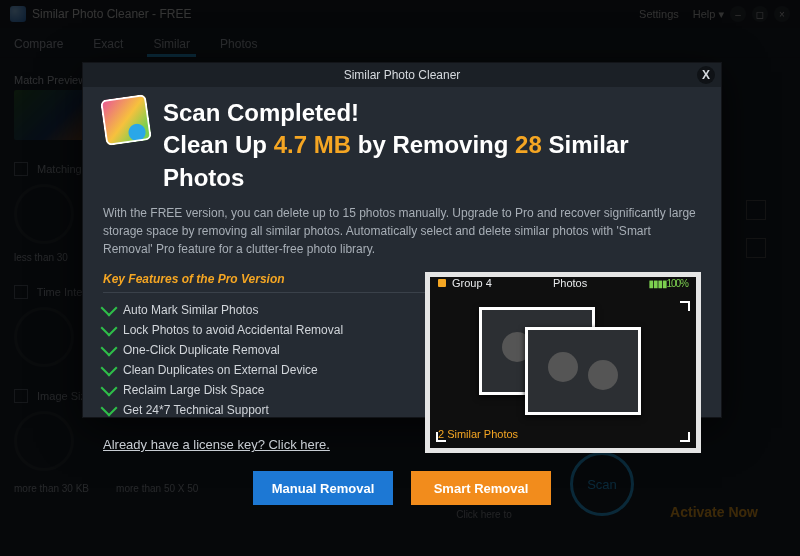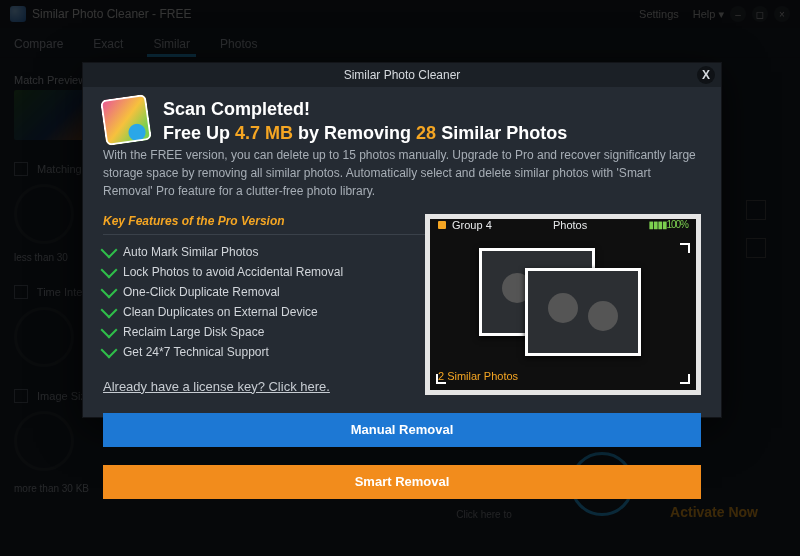--- a/index.html
+++ b/index.html
@@ -117,25 +117,25 @@
     width: 46px; height: 46px; flex: none;
     border-radius: 6px;
     background:
       radial-gradient(circle at 70% 80%, #2aa7e8 0 8px, transparent 9px),
       linear-gradient(135deg,#e84f9c,#f6c13d 50%,#7ccf4f 80%);
     box-shadow: 0 0 0 2px #fff inset;
     transform: rotate(-8deg);
   }
   .hero-text { flex: 1; }
   .hero-text h2 {
-    color: #fff; font-size: 18px; font-weight: 700; line-height: 1.35;
+    color: #fff; font-size: 24px; font-weight: 700; line-height: 1.35;
   }
   .hero-text h2 .num { color: #f5a623; }
   .desc {
-    font-size: 12px; line-height: 1.5; color: #a7aeb6;
+    margin-top: 10px; font-size: 12px; line-height: 1.5; color: #a7aeb6;
   }
   .cols { display: flex; margin-top: 14px; gap: 0; }
   .col-l { flex: 1; }
   .kf-title {
     color: #f5a623; font-style: italic; font-weight: 600;
     border-bottom: 1px solid #3a414a; padding-bottom: 6px; font-size: 12px;
   }
   .kf-list { list-style: none; margin-top: 10px; font-size: 12px; color: #d1d5da; }
   .kf-list li { display: flex; align-items: center; gap: 8px; margin: 6px 0; }
   .chk {
@@ -174,21 +174,21 @@
   .fake-photo::before { width: 30px; height: 30px; left: 20px; top: 22px; }
   .fake-photo::after  { width: 30px; height: 30px; right: 20px; top: 30px; }
   .fp1 { transform: translate(-26px,-10px); }
   .fp2 { transform: translate(20px,10px); }
   .prev-caption { color: #f5a623; font-size: 11px; margin-top: 0; }
   .corner { position: absolute; width: 10px; height: 10px; border: 2px solid #fff; }
   .c-tr { top: 24px; right: 6px; border-left: none; border-bottom: none; }
   .c-br { bottom: 6px; right: 6px; border-left: none; border-top: none; }
   .c-bl { bottom: 6px; left: 6px; border-right: none; border-top: none; }
   .modal-foot {
-    display: flex; justify-content: center; gap: 18px; margin-top: 18px; flex-direction: column;
+    display: flex; justify-content: center; gap: 18px; margin-top: 18px;
   }
   .btn {
     min-width: 140px; height: 34px; border: none; cursor: pointer;
     color: #fff; font-size: 13px; font-weight: 600;
     display: inline-flex; align-items: center; justify-content: center;
   }
   .btn-blue   { background: #1d78d4; }
   .btn-orange { background: #f28c1c; }
 </style>
 </head>
@@ -259,21 +259,21 @@
     <span>Similar Photo Cleaner</span>
     <div class="modal-close">X</div>
   </div>
 
   <div class="modal-body">
     <div class="hero">
       <div class="hero-icon"></div>
       <div class="hero-text">
         <h2>
           <span>Scan Completed!</span><br>
-          <span>Free Up </span><span class="num">4.7 MB</span><span> by Removing </span><span class="num">28</span><span> Similar Photos</span>
+          <span>Clean Up </span><span class="num">4.7 MB</span><span> by Removing </span><span class="num">28</span><span> Similar Photos</span>
         </h2>
       </div>
     </div>
 
     <p class="desc">With the FREE version, you can delete up to 15 photos manually. Upgrade to Pro and recover significantly large storage space by removing all similar photos. Automatically select and delete similar photos with 'Smart Removal' Pro feature for a clutter-free photo library.</p>
 
     <div class="cols">
       <div class="col-l">
         <div class="kf-title">Key Features of the Pro Version</div>
         <ul class="kf-list">

